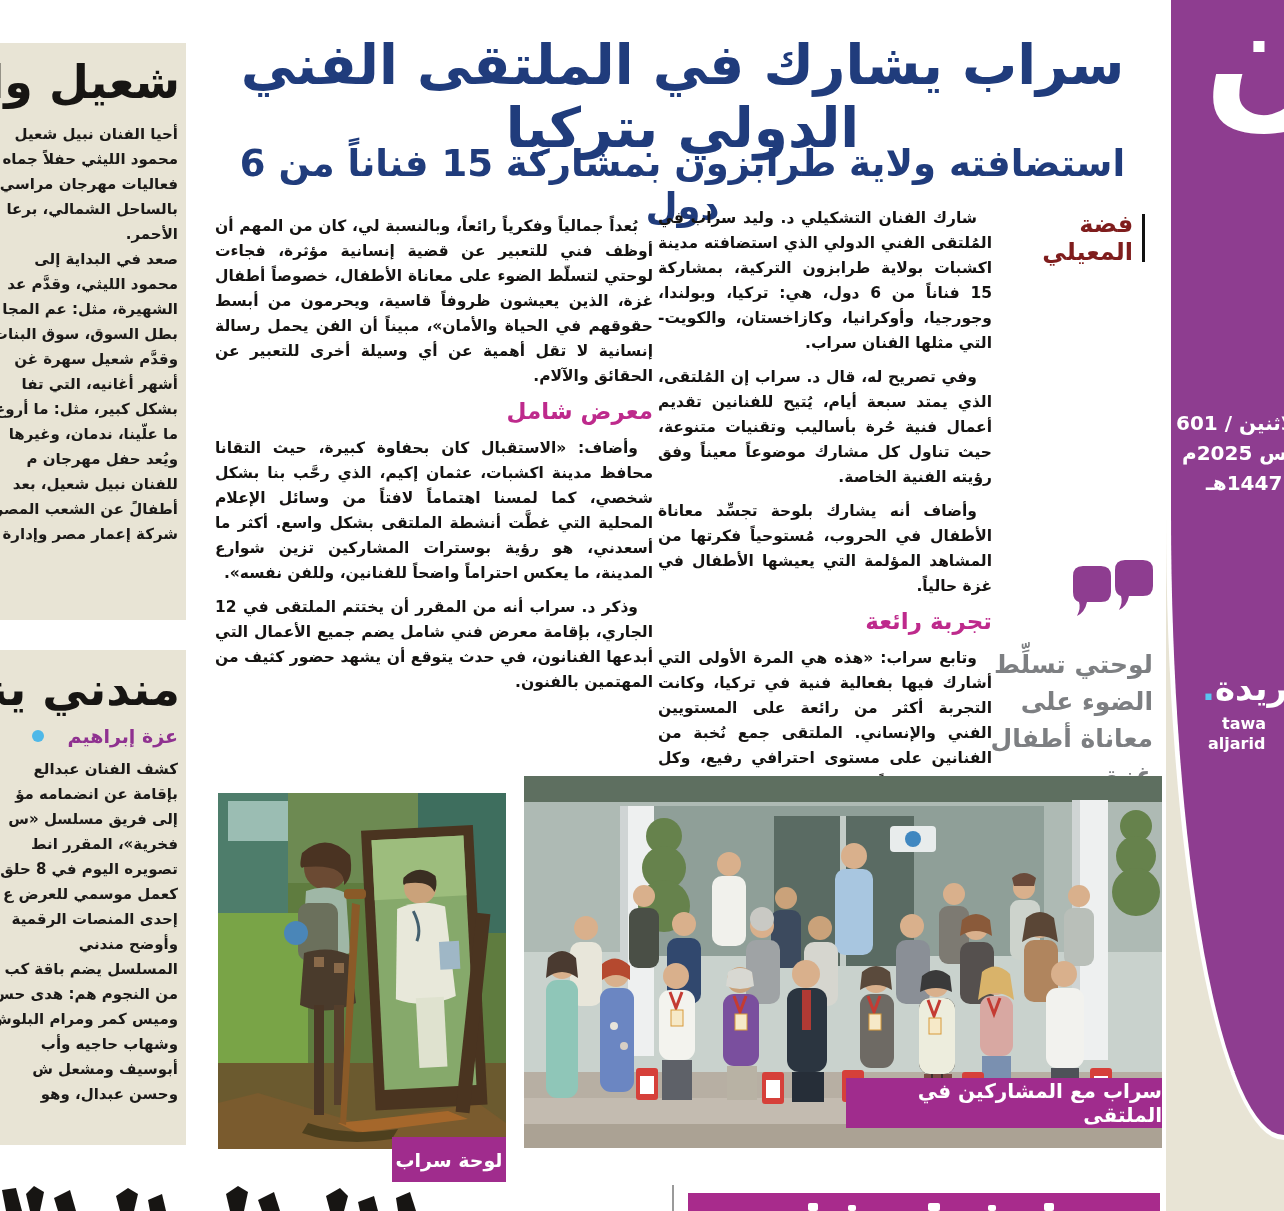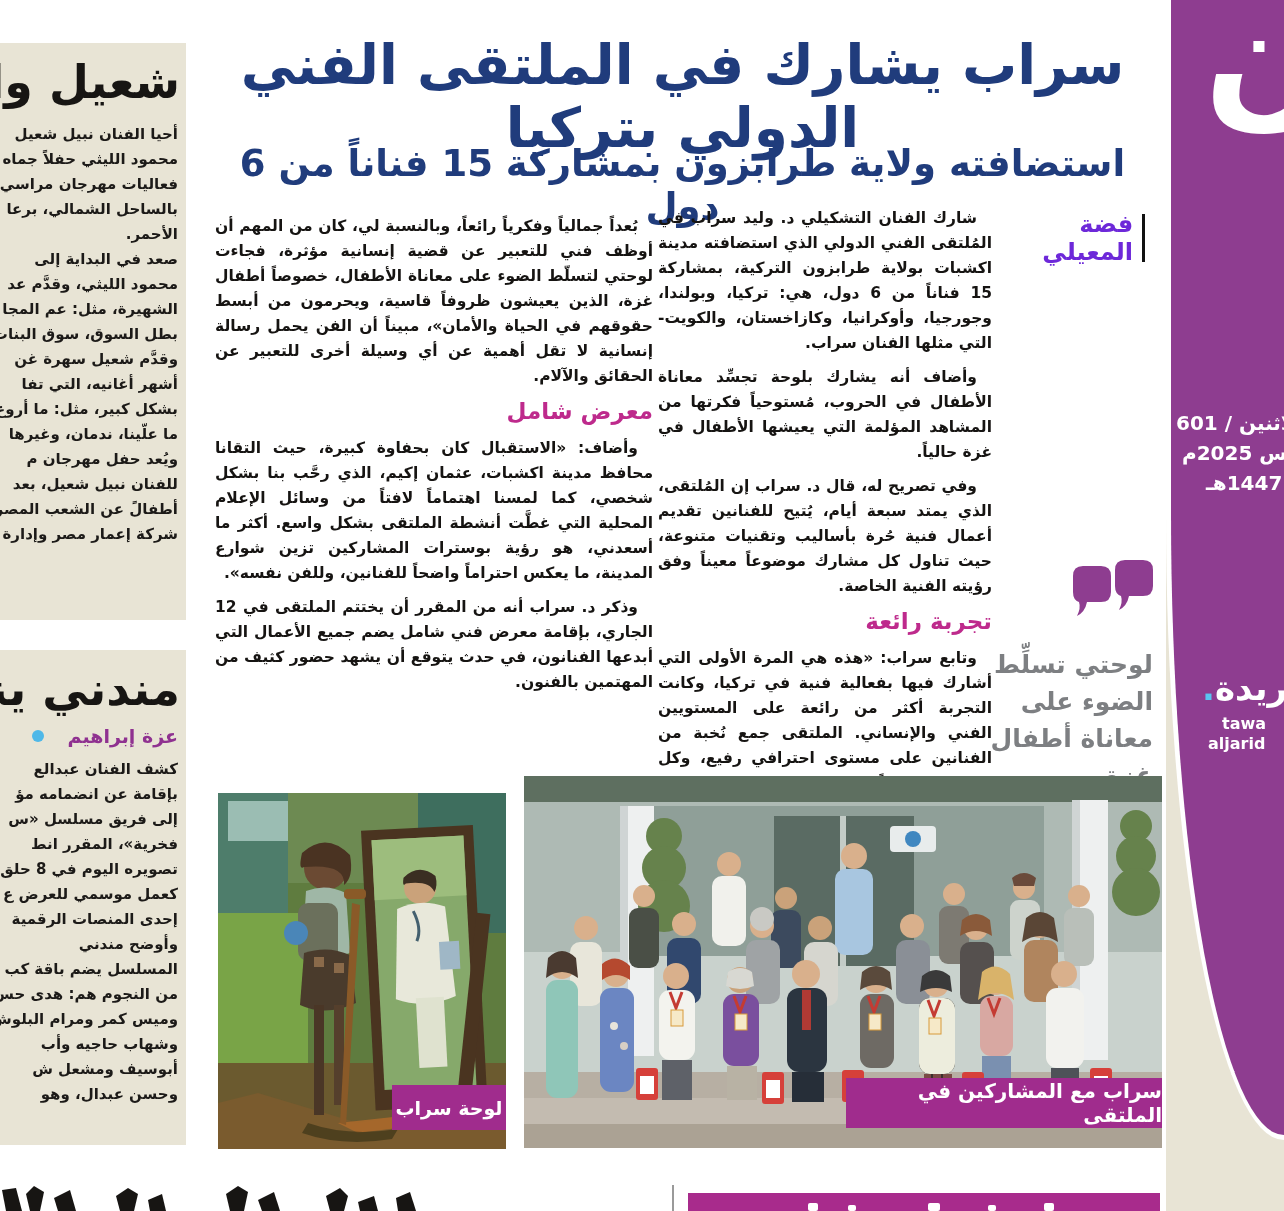--- a/index.html
+++ b/index.html
@@ -17,21 +17,21 @@
   .rail-byline{display:flex;align-items:center;justify-content:flex-end;gap:24px;
                padding:10px 8px 0 0;}
   .rail-byline .dot{width:12px;height:12px;border-radius:50%;background:#4fb8e8;flex:0 0 auto;}
   .rail-byline .name{color:#8f3190;font-weight:bold;font-size:19px;direction:rtl;}
   
   .main-headline{color:#203c7c;font-weight:bold;font-size:55px;line-height:1.15;
                  text-align:center;direction:rtl;}
   .main-subheadline{color:#203c7c;font-weight:bold;font-size:37px;text-align:center;direction:rtl;}
   .byline-wrap{display:flex;flex-direction:row;align-items:center;direction:rtl;gap:9px;}
   .byline-bar{width:3px;height:48px;background:#111;}
-  .byline-name{color:#6d28d9;font-weight:bold;font-size:24px;}
+  .byline-name{color:#7f1d1d;font-weight:bold;font-size:24px;}
   .col{direction:rtl;text-align:justify;color:#161412;font-size:15.5px;line-height:25px;
        font-weight:600;}
   .col p{margin:0 0 9px 0;text-indent:15px;}
   .sec-heading{color:#be2a8c;font-weight:bold;font-size:23px;margin:10px 0 12px 0;
                text-indent:0;text-align:right;}
   
   .pullquote{direction:rtl;text-align:right;}
   .pq-text{color:#7d7f82;font-weight:bold;font-size:25px;line-height:37px;margin-top:22px;}
   .pq-attr{display:flex;direction:rtl;align-items:center;gap:8px;margin-top:16px;}
   .pq-name{color:#9b3a96;font-weight:bold;font-size:21px;}
@@ -108,22 +108,22 @@
   <h1 class="abs main-headline" style="left:215px;top:34px;width:935px;margin:0;">سراب يشارك في الملتقى الفني الدولي بتركيا</h1>
   <h2 class="abs main-subheadline" style="left:215px;top:142px;width:935px;margin:0;">استضافته ولاية طرابزون بمشاركة 15 فناناً من 6 دول</h2>
 
   <div class="abs byline-wrap" style="left:985px;top:210px;width:160px;justify-content:flex-start;">
     <span class="byline-bar"></span>
     <span class="byline-name">فضة المعيلي</span>
   </div>
 
   <div class="abs col ar" style="left:658px;top:206px;width:334px;">
     <p>شارك الفنان التشكيلي د. وليد سراب في المُلتقى الفني الدولي الذي استضافته مدينة اكشبات بولاية طرابزون التركية، بمشاركة 15 فناناً من 6 دول، هي: تركيا، وبولندا، وجورجيا، وأوكرانيا، وكازاخستان، والكويت- التي مثلها الفنان سراب.</p>
+    <p>وفي تصريح له، قال د. سراب إن المُلتقى، الذي يمتد سبعة أيام، يُتيح للفنانين تقديم أعمال فنية حُرة بأساليب وتقنيات متنوعة، حيث تناول كل مشارك موضوعاً معيناً وفق رؤيته الفنية الخاصة.</p>
     <p>وأضاف أنه يشارك بلوحة تجسِّد معاناة الأطفال في الحروب، مُستوحياً فكرتها من المشاهد المؤلمة التي يعيشها الأطفال في غزة حالياً.</p>
-    <p>وفي تصريح له، قال د. سراب إن المُلتقى، الذي يمتد سبعة أيام، يُتيح للفنانين تقديم أعمال فنية حُرة بأساليب وتقنيات متنوعة، حيث تناول كل مشارك موضوعاً معيناً وفق رؤيته الفنية الخاصة.</p>
     <div class="sec-heading">تجربة رائعة</div>
     <p>وتابع سراب: «هذه هي المرة الأولى التي أشارك فيها بفعالية فنية في تركيا، وكانت التجربة أكثر من رائعة على المستويين الفني والإنساني. الملتقى جمع نُخبة من الفنانين على مستوى احترافي رفيع، وكل فنان جاء حاملاً ثقافته ورؤيته وإبداعه، وهذا التنوُّع أضفى على الحدث</p>
   </div>
 
   <div class="abs col ar" style="left:215px;top:214px;width:438px;">
     <p>بُعداً جمالياً وفكرياً رائعاً، وبالنسبة لي، كان من المهم أن أوظف فني للتعبير عن قضية إنسانية مؤثرة، فجاءت لوحتي لتسلّط الضوء على معاناة الأطفال، خصوصاً أطفال غزة، الذين يعيشون ظروفاً قاسية، ويحرمون من أبسط حقوقهم في الحياة والأمان»، مبيناً أن الفن يحمل رسالة إنسانية لا تقل أهمية عن أي وسيلة أخرى للتعبير عن الحقائق والآلام.</p>
     <div class="sec-heading">معرض شامل</div>
     <p>وأضاف: «الاستقبال كان بحفاوة كبيرة، حيث التقانا محافظ مدينة اكشبات، عثمان إكيم، الذي رحَّب بنا بشكل شخصي، كما لمسنا اهتماماً لافتاً من وسائل الإعلام المحلية التي غطَّت أنشطة الملتقى بشكل واسع. أكثر ما أسعدني، هو رؤية بوسترات المشاركين تزين شوارع المدينة، ما يعكس احتراماً واضحاً للفنانين، وللفن نفسه».</p>
     <p>وذكر د. سراب أنه من المقرر أن يختتم الملتقى في 12 الجاري، بإقامة معرض فني شامل يضم جميع الأعمال التي أبدعها الفنانون، في حدث يتوقع أن يشهد حضور كثيف من المهتمين بالفنون.</p>
   </div>
@@ -176,21 +176,21 @@
       <circle cx="78" cy="140" r="12" fill="#4a86b8"></circle>
       <path d="M86 160 q24 -8 46 2 l6 48 q-30 14 -56 2 z" fill="#4a3b2c"></path>
       <path d="M96 164 h10 v10 h-10z M116 170 h10 v10 h-10z" fill="#8a6a4a"></path>
       <rect x="96" y="212" width="10" height="110" fill="#4a3626"></rect>
       <rect x="116" y="212" width="10" height="100" fill="#553f2c"></rect>
       <path d="M134 110 L122 330 L128 332 L142 112 Z" fill="#8a5a28"></path>
       <rect x="126" y="96" width="22" height="10" rx="4" fill="#8a5a28"></rect>
       <path d="M90 330 q40 14 90 6 l-6 10 q-50 8 -90 -6 z" fill="#3c3418" opacity="0.7"></path>
     </svg>
   </figure>
-  <figcaption class="caption" style="left:392px;top:1085px;width:114px;height:45px;font-size:19px;">
+  <figcaption class="caption" style="left:392px;top:1137px;width:114px;height:45px;font-size:19px;">
     <span>لوحة سراب</span>
   </figcaption>
 
   <figure class="abs photo" style="left:524px;top:776px;width:638px;height:372px;margin:0;background:#c9d2cd;">
     <svg width="638" height="372" viewBox="0 0 638 372">
       <rect width="638" height="372" fill="#c9d2cd"></rect>
       <rect x="0" y="0" width="638" height="26" fill="#5e6f60"></rect>
       <rect x="0" y="26" width="638" height="150" fill="#aebab4"></rect>
       <rect x="120" y="30" width="400" height="150" fill="#8f9f98"></rect>
       <rect x="250" y="40" width="140" height="150" fill="#5a6b63"></rect>

